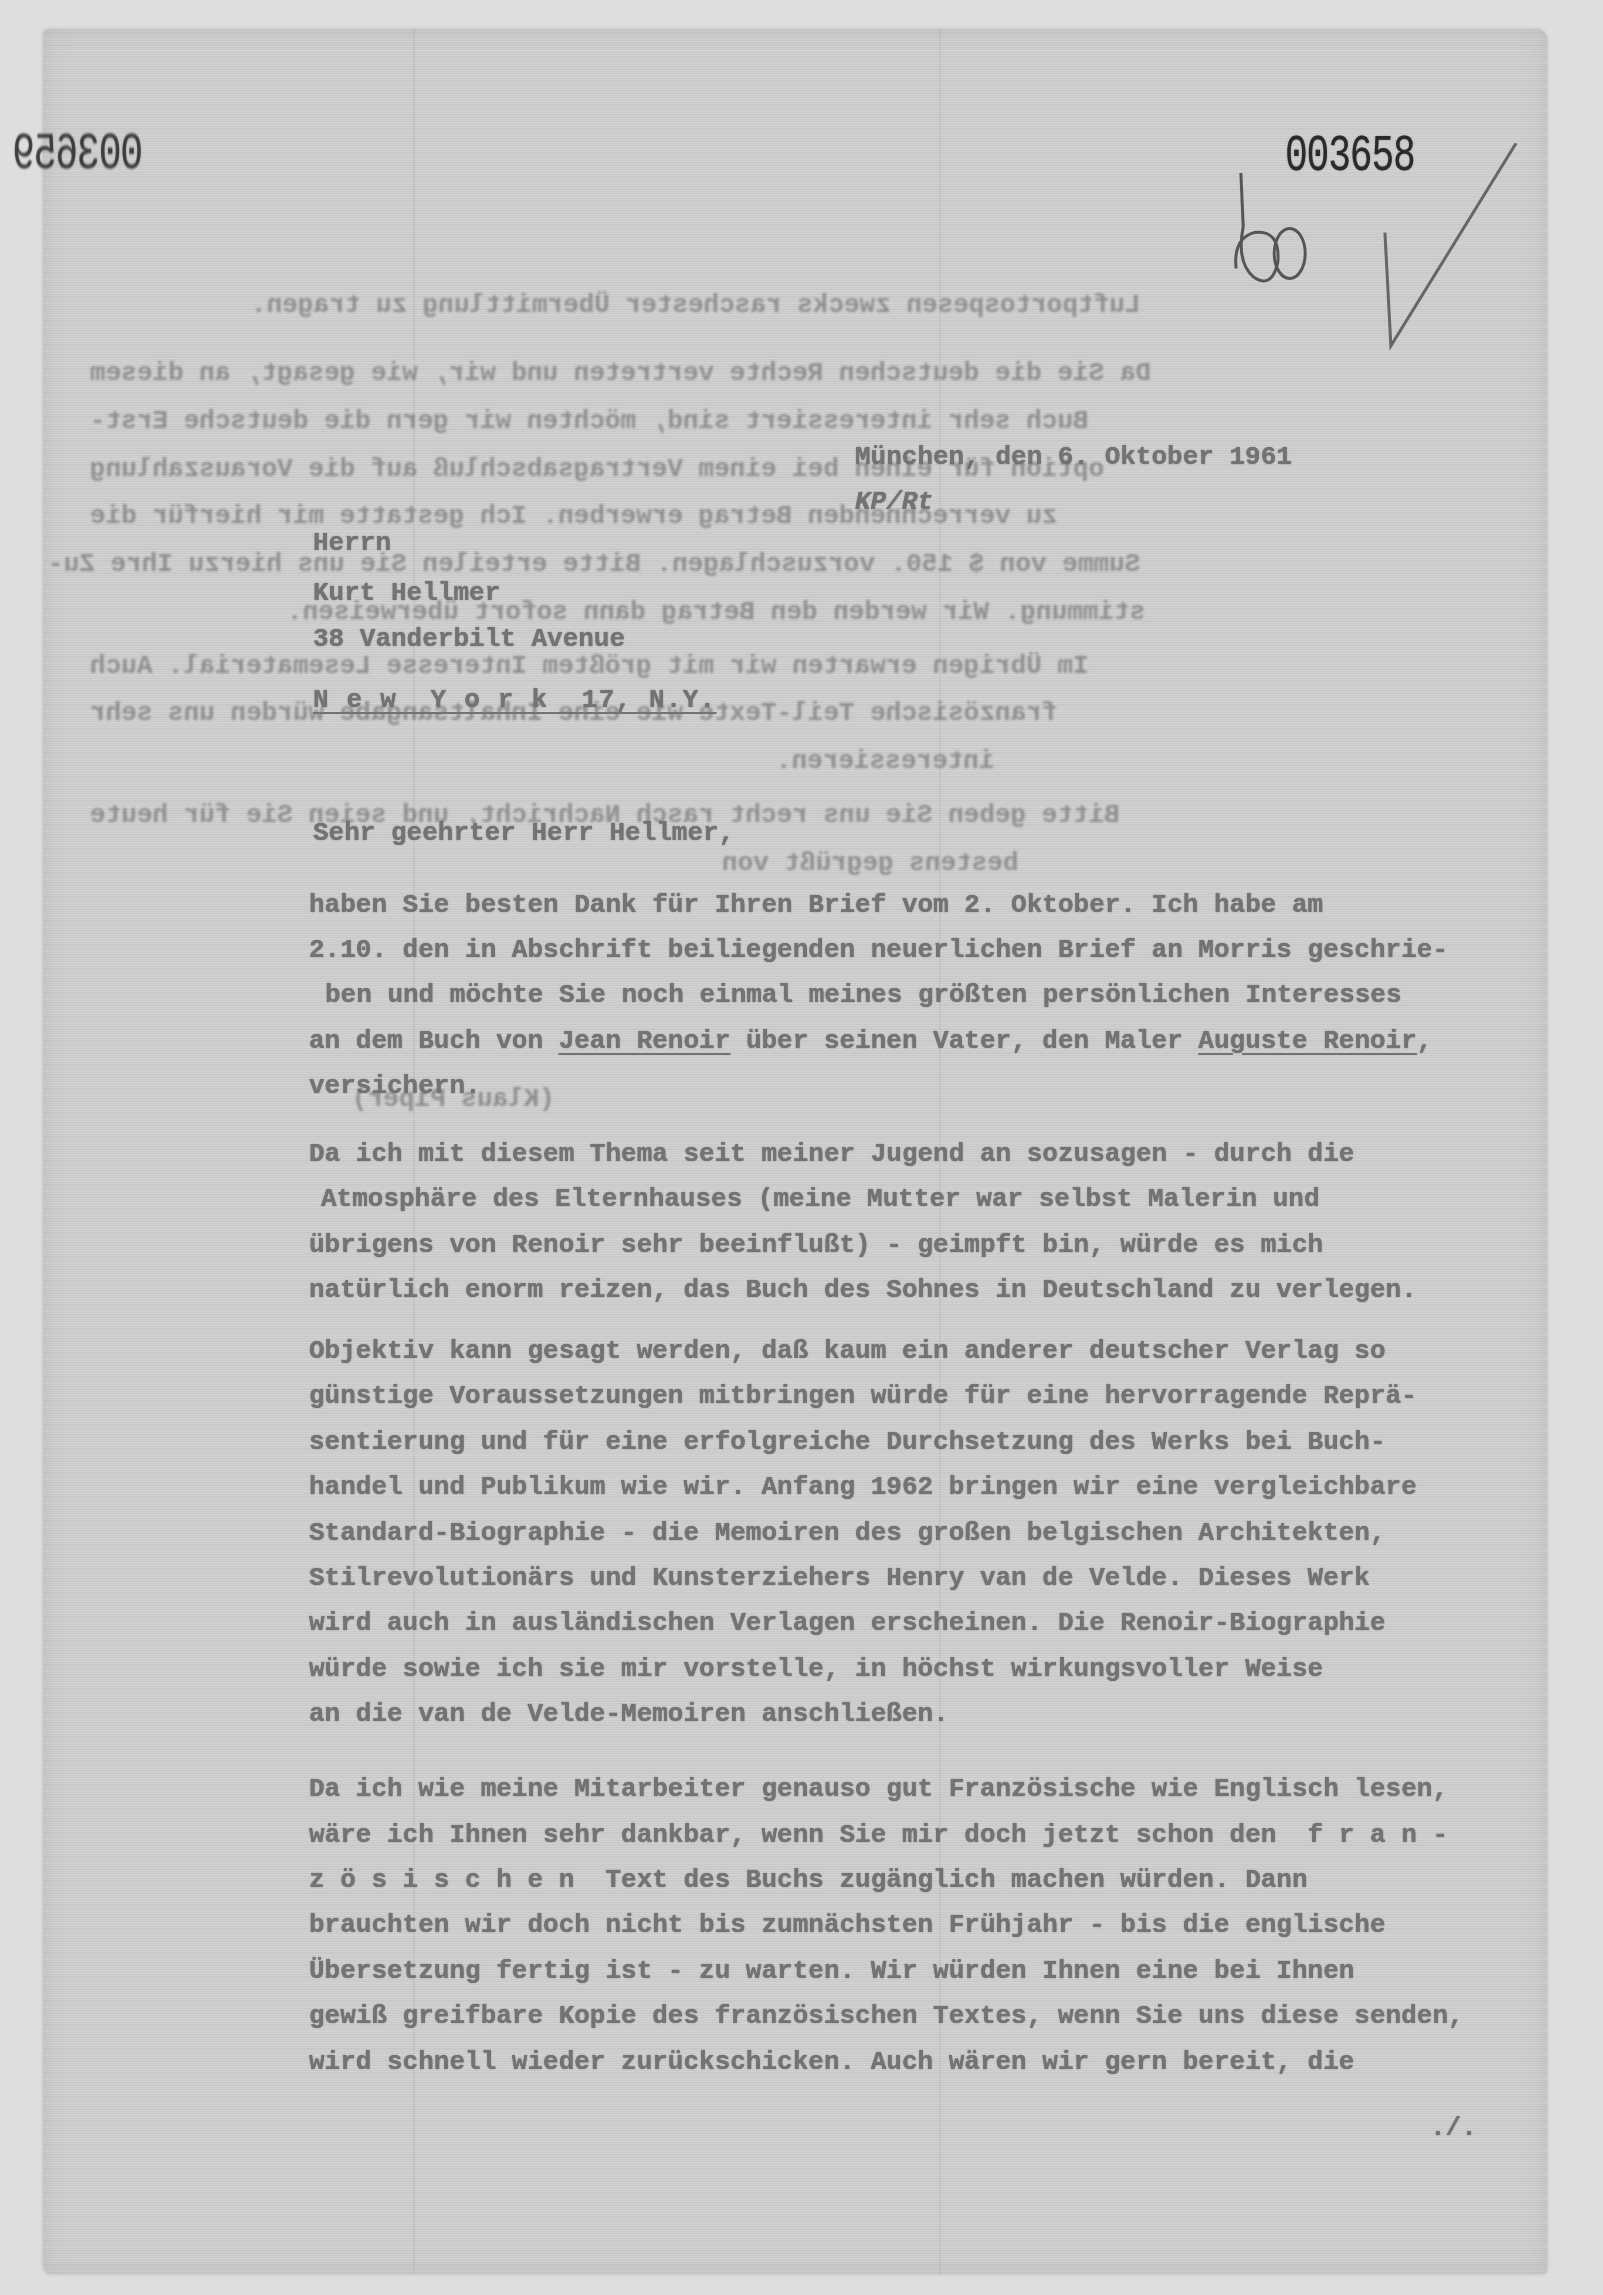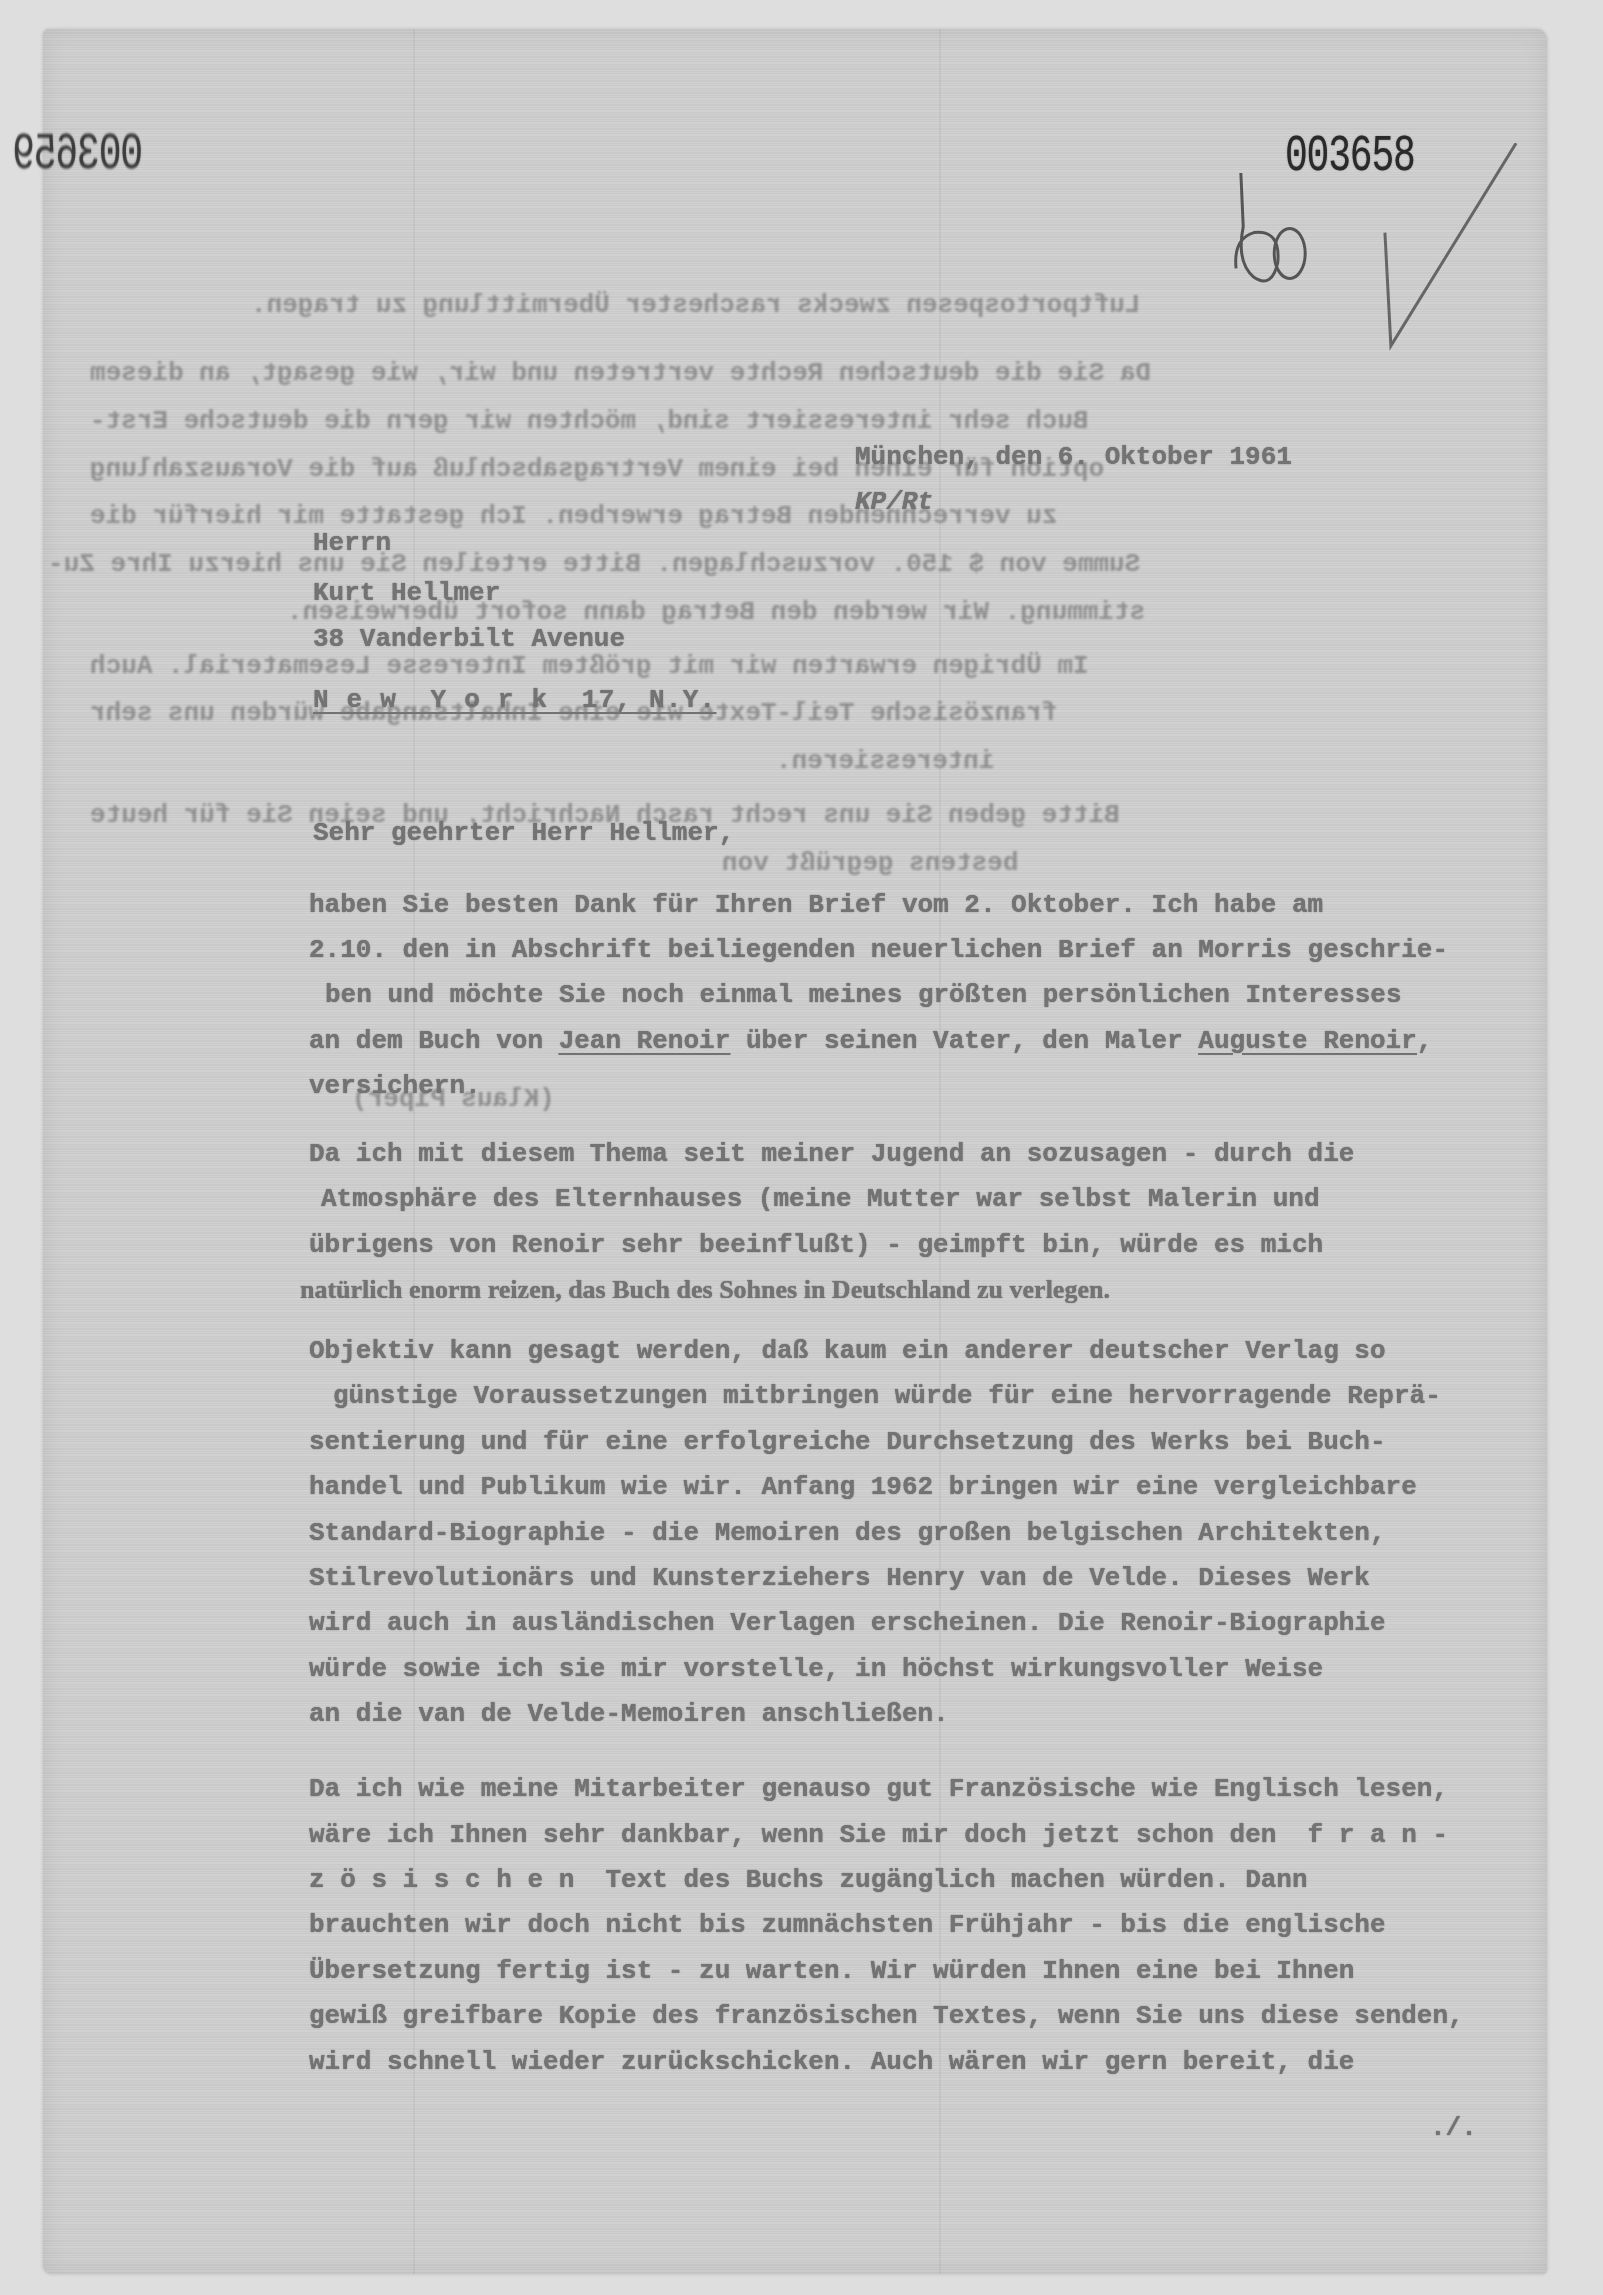--- a/index.html
+++ b/index.html
@@ -88,24 +88,24 @@
 
   <div class="tw body-line" style="left:309px; top:890px;">haben Sie besten Dank für Ihren Brief vom 2. Oktober. Ich habe am</div>
   <div class="tw body-line" style="left:309px; top:935px;">2.10. den in Abschrift beiliegenden neuerlichen Brief an Morris geschrie-</div>
   <div class="tw body-line" style="left:309px; top:980px;margin-left:16px;">ben und möchte Sie noch einmal meines größten persönlichen Interesses</div>
   <div class="tw body-line" style="left:309px; top:1026px;">an dem Buch von <span class="u">Jean Renoir</span> über seinen Vater, den Maler <span class="u">Auguste Renoir</span>,</div>
   <div class="tw body-line" style="left:309px; top:1071px;">versichern.</div>
 
   <div class="tw body-line" style="left:309px; top:1139px;">Da ich mit diesem Thema seit meiner Jugend an sozusagen - durch die</div>
   <div class="tw body-line" style="left:309px; top:1184px;margin-left:12px;">Atmosphäre des Elternhauses (meine Mutter war selbst Malerin und</div>
   <div class="tw body-line" style="left:309px; top:1230px;">übrigens von Renoir sehr beeinflußt) - geimpft bin, würde es mich</div>
-  <div class="tw body-line" style="left:300px; top:1275px;font-family:Liberation Serif, serif;">natürlich enorm reizen, das Buch des Sohnes in Deutschland zu verlegen.</div>
+  <div class="tw body-line" style="left:309px; top:1275px;">natürlich enorm reizen, das Buch des Sohnes in Deutschland zu verlegen.</div>
 
   <div class="tw body-line" style="left:309px; top:1336px;">Objektiv kann gesagt werden, daß kaum ein anderer deutscher Verlag so</div>
-  <div class="tw body-line" style="left:309px; top:1381px;margin-left:24px;">günstige Voraussetzungen mitbringen würde für eine hervorragende Reprä-</div>
+  <div class="tw body-line" style="left:309px; top:1381px;">günstige Voraussetzungen mitbringen würde für eine hervorragende Reprä-</div>
   <div class="tw body-line" style="left:309px; top:1427px;">sentierung und für eine erfolgreiche Durchsetzung des Werks bei Buch-</div>
   <div class="tw body-line" style="left:309px; top:1472px;">handel und Publikum wie wir. Anfang 1962 bringen wir eine vergleichbare</div>
   <div class="tw body-line" style="left:309px; top:1518px;">Standard-Biographie - die Memoiren des großen belgischen Architekten,</div>
   <div class="tw body-line" style="left:309px; top:1563px;">Stilrevolutionärs und Kunsterziehers Henry van de Velde. Dieses Werk</div>
   <div class="tw body-line" style="left:309px; top:1608px;">wird auch in ausländischen Verlagen erscheinen. Die Renoir-Biographie</div>
   <div class="tw body-line" style="left:309px; top:1654px;">würde sowie ich sie mir vorstelle, in höchst wirkungsvoller Weise</div>
   <div class="tw body-line" style="left:309px; top:1699px;">an die van de Velde-Memoiren anschließen.</div>
 
   <div class="tw body-line" style="left:309px; top:1774px;">Da ich wie meine Mitarbeiter genauso gut Französische wie Englisch lesen,</div>
   <div class="tw body-line" style="left:309px; top:1820px;">wäre ich Ihnen sehr dankbar, wenn Sie mir doch jetzt schon den  f r a n -</div>

